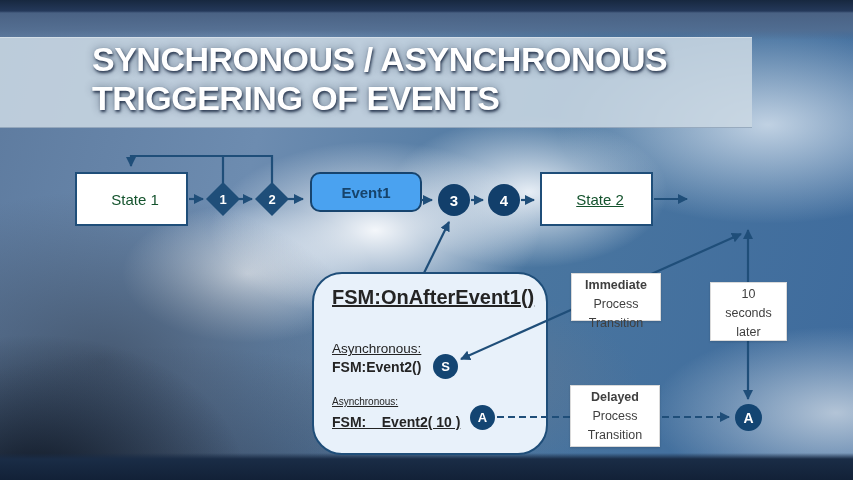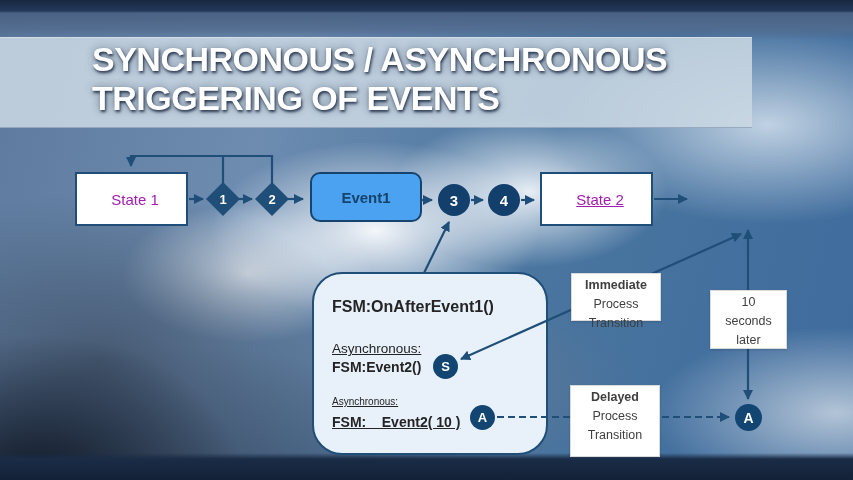--- a/index.html
+++ b/index.html
@@ -36,24 +36,24 @@
   .title{
     position:absolute;left:92px;top:2px;
     font-size:34px;font-weight:bold;line-height:39px;letter-spacing:-.5px;
     color:#fff;
     text-shadow:1px 2px 3px rgba(25,40,65,.9), 0 0 9px rgba(25,40,65,.45);
   }
   
   .shape{position:absolute;box-sizing:border-box;z-index:1;display:flex;align-items:center;justify-content:center;}
   .state{
     width:113px;height:54px;background:#fff;border:2px solid #1F4E79;
-    font-size:15px;color:#a21caf;padding-left:7px;
+    font-size:15px;color:#14532d;padding-left:7px;
   }
   .event{
-    width:112px;height:50px;background:#4AA2F0;border:2px solid #17446E;border-radius:10px;
+    width:112px;height:40px;background:#4AA2F0;border:2px solid #17446E;border-radius:10px;
     font-size:15px;font-weight:bold;color:#16436B;
   }
   .diamond{
     position:absolute;width:24px;height:24px;background:#1F4E79;
     transform:rotate(45deg);z-index:1;
   }
   .diamond span{
     position:absolute;inset:0;display:flex;align-items:center;justify-content:center;
     transform:rotate(-45deg);color:#fff;font-size:13px;font-weight:bold;
   }
@@ -61,21 +61,21 @@
     position:absolute;width:32px;height:32px;border-radius:50%;background:#123F6B;z-index:1;
     display:flex;align-items:center;justify-content:center;
     color:#fff;font-size:15px;font-weight:bold;
   }
   
   .fsm{
     position:absolute;left:312px;top:272px;width:236px;height:183px;z-index:1;
     background:#E8F1FA;border:2px solid #1F4E79;border-radius:30px;box-sizing:border-box;
   }
   .fsm div{position:absolute;left:18px;color:#242424;white-space:nowrap;}
-  .fsm-title{top:24px;font-size:16px;font-weight:bold;}
+  .fsm-title{top:12px;font-size:20px;font-weight:bold;text-decoration:underline;}
   .fsm-sync-label{top:67px;font-size:13.5px;text-decoration:underline;}
   .fsm-sync-code{top:85px;font-size:14px;font-weight:bold;}
   .fsm-async-label{top:122px;font-size:10px;text-decoration:underline;}
   .fsm-async-code{top:140px;font-size:14px;font-weight:bold;text-decoration:underline;}
   
   .overlay{position:absolute;inset:0;z-index:2;}
   
   .badge{
     position:absolute;border-radius:50%;background:#134572;z-index:3;
     display:flex;align-items:center;justify-content:center;
@@ -86,22 +86,22 @@
   .badge-a2{left:735px;top:404px;width:27px;height:27px;font-size:14px;}
   
   .note{
     position:absolute;z-index:4;background:#fff;border:1px solid #dadada;
     box-shadow:0 1px 2px rgba(0,0,0,.15);box-sizing:border-box;
     text-align:center;color:#3F3F3F;font-size:12.5px;line-height:19px;padding-top:2px;
   }
   .note b{display:block;font-weight:bold;}
   .note span{display:block;}
   .note-immediate{left:571px;top:273px;width:90px;height:48px;}
-  .note-delay{left:710px;top:290px;width:77px;height:59px;}
-  .note-delayed{left:570px;top:385px;width:90px;height:72px;}
+  .note-delay{left:710px;top:282px;width:77px;height:59px;}
+  .note-delayed{left:570px;top:385px;width:90px;height:62px;}
 </style>
 </head>
 <body>
 
 <div class="stage">
 
   <div class="sky"></div>
 
   <div class="banner">
     <div class="title">

